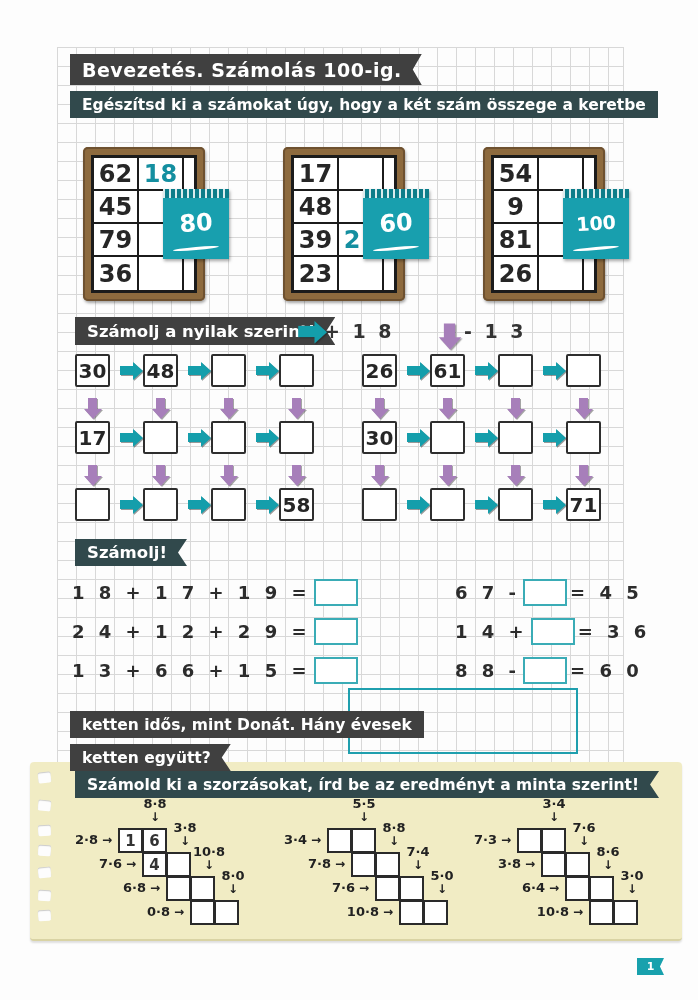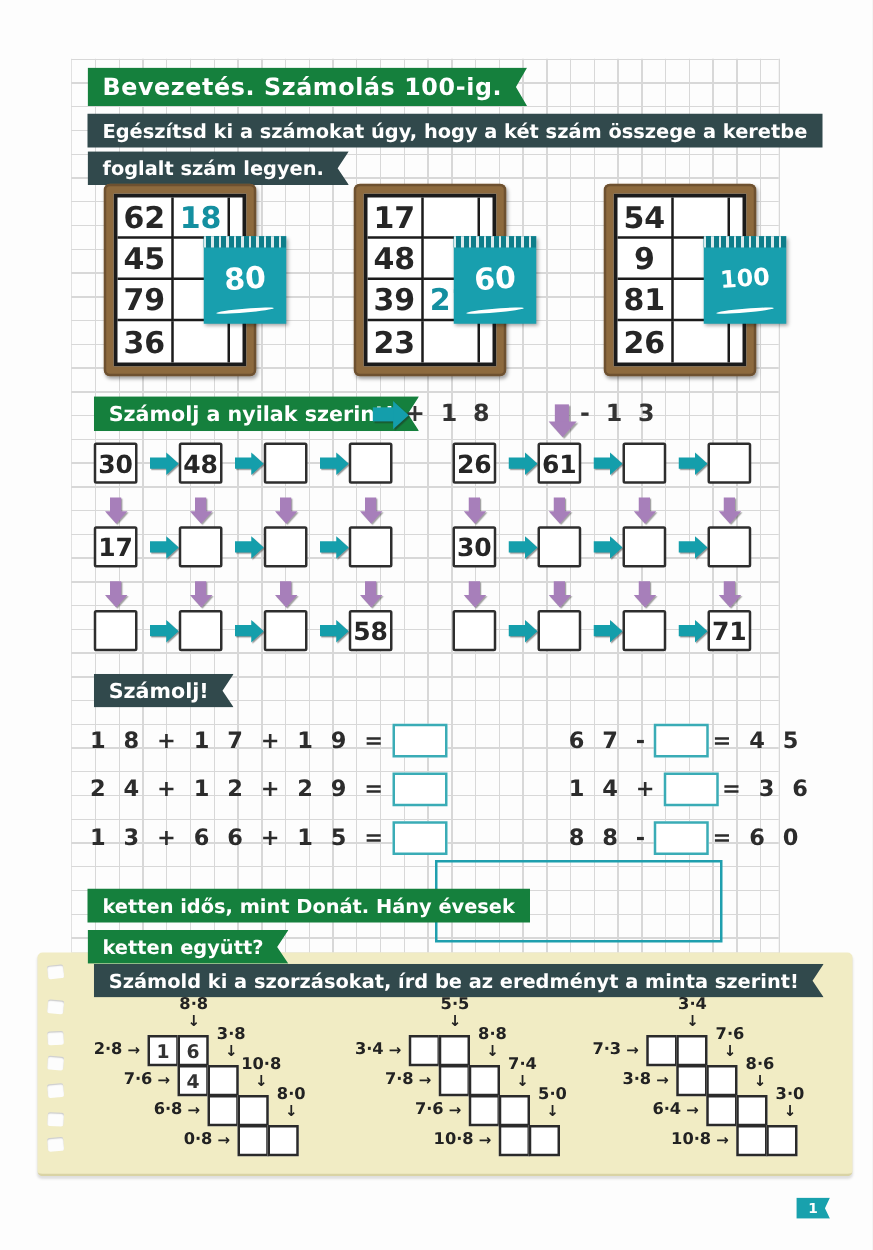--- a/index.html
+++ b/index.html
@@ -9,21 +9,21 @@
   
   .gridpaper { position:absolute; left:57px; top:47px; width:567px; height:716px;
     background-image:
       repeating-linear-gradient(to right, #d8d8d8 0 1px, transparent 1px 19px),
       repeating-linear-gradient(to bottom, #d8d8d8 0 1px, transparent 1px 19px);
     border-right:1px solid #d8d8d8; border-bottom:1px solid #d8d8d8; }
 
   
   .ban { position:absolute; color:#fff; font-weight:bold; display:flex; align-items:center;
          padding:0 12px; white-space:nowrap; }
-  .teal { background:#15803d; }
+  .teal { background:#404040; }
   .dark { background:#31494c; }
   .notch { clip-path:polygon(0 0,100% 0,calc(100% - 9px) 50%,100% 100%,0 100%); padding-right:20px; }
   .b-title { left:70px; top:54px; height:31px; font-size:19px; letter-spacing:.5px; }
   .b-i1 { left:70px; top:91px; height:27px; font-size:15.5px; }
   .b-i2 { left:70px; top:121px; height:27px; font-size:15.5px; }
   .b-t2 { left:75px; top:317px; height:28px; font-size:16.5px; }
   .b-t3 { left:75px; top:539px; height:27px; font-size:16.5px; }
   .b-t5 { left:75px; top:771px; height:27px; font-size:15.5px; z-index:5; }
 
   
@@ -112,21 +112,20 @@
             clip-path:polygon(0 0,100% 0,85% 50%,100% 100%,0 100%); }
 </style>
 </head>
 <body>
 
 <div class="sheet">
   <div class="gridpaper"></div>
 
   <div class="ban teal notch b-title">Bevezetés. Számolás 100-ig.</div>
   <div class="ban dark b-i1">Egészítsd ki a számokat úgy, hogy a két szám összege a keretbe</div>
-  <div class="ban dark notch b-i2">foglalt szám legyen.</div>
 
   <div class="board" style="left:83px">
     <div class="binner">
       <div class="bgrid">
         <div class="bcell">62</div>
         <div class="bcell bans">18</div>
         <div class="bcell">45</div>
         <div class="bcell bans"></div>
         <div class="bcell">79</div>
         <div class="bcell bans"></div>

